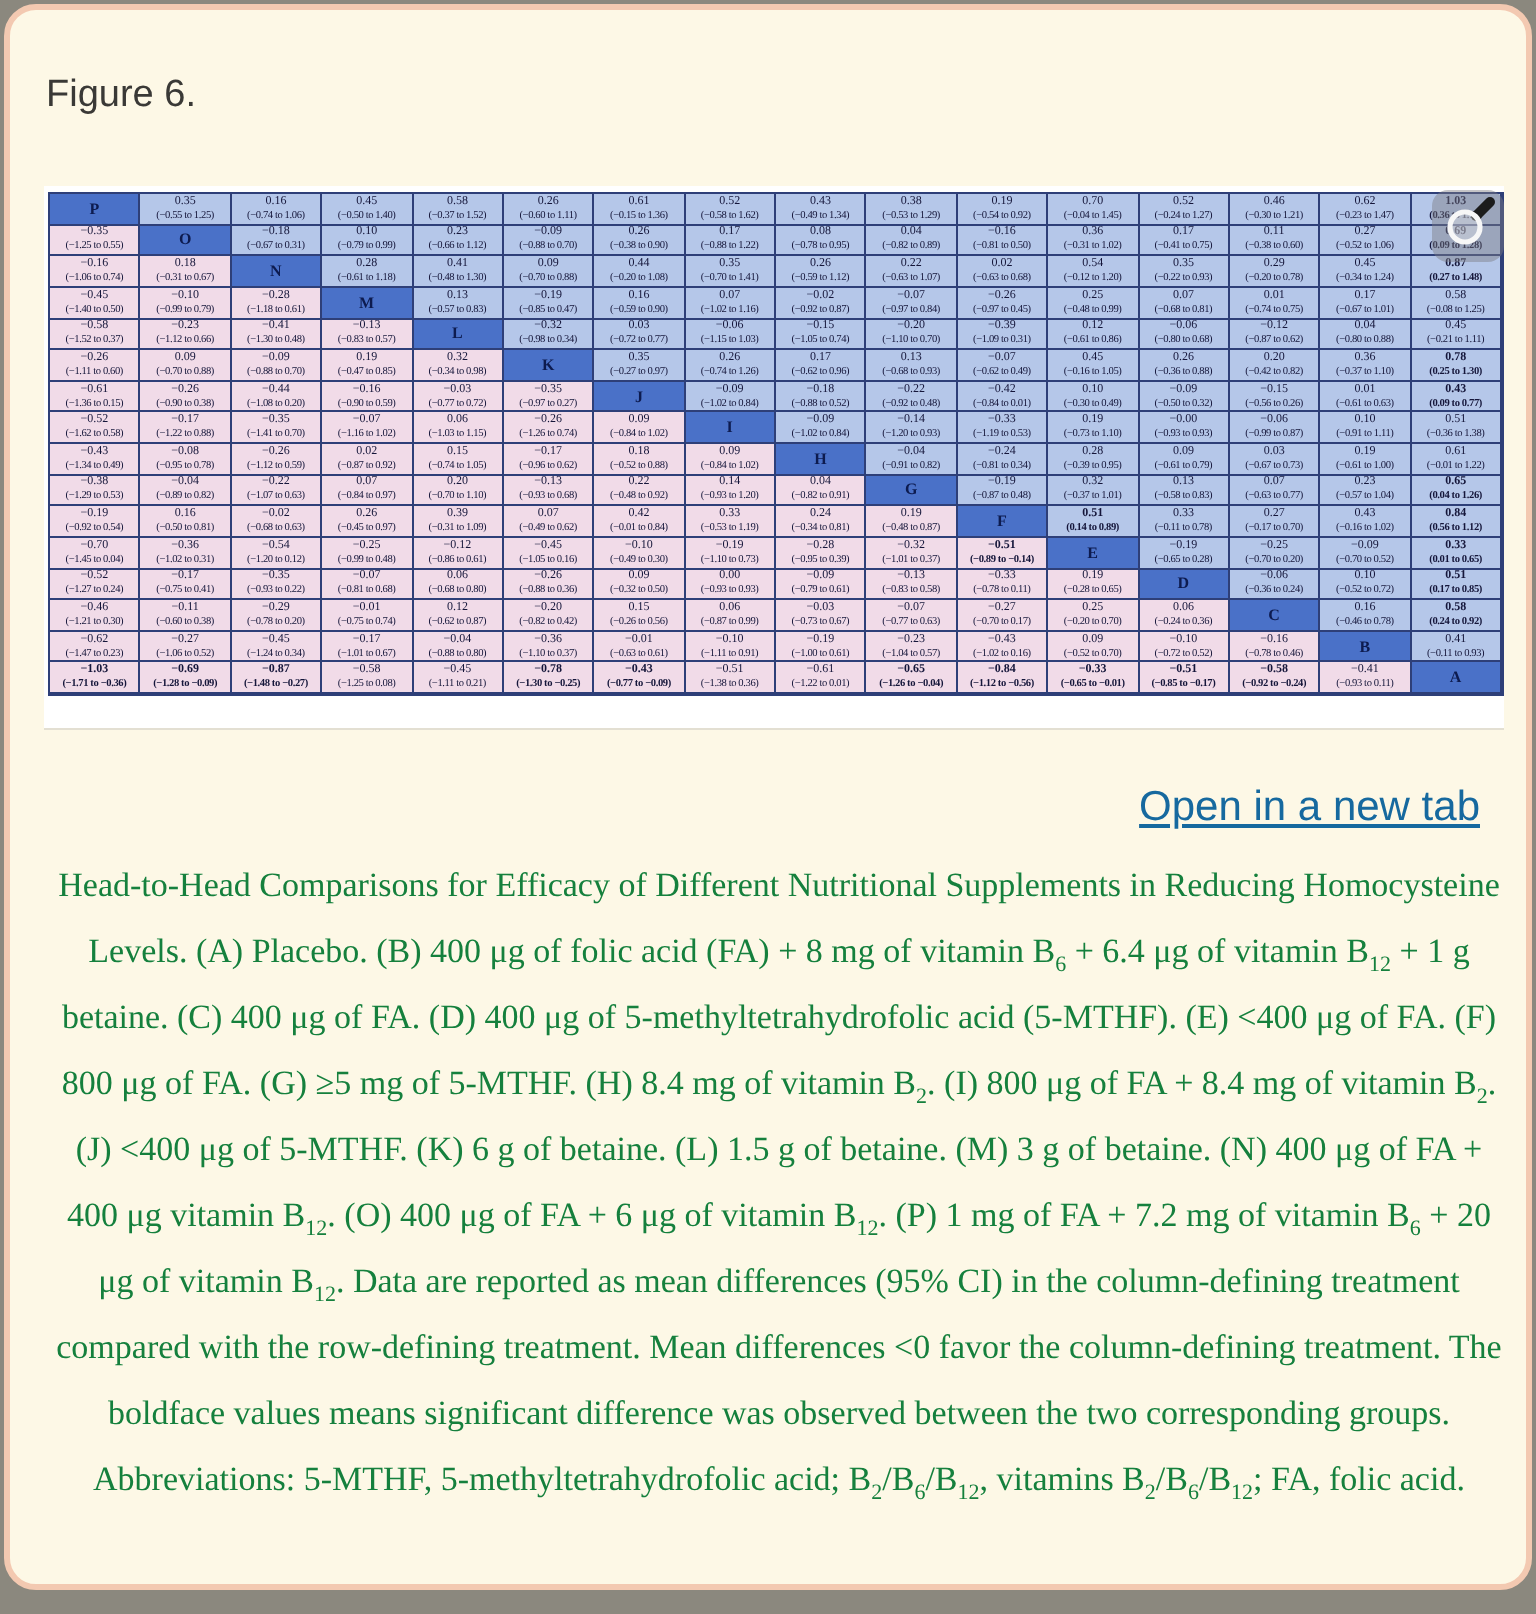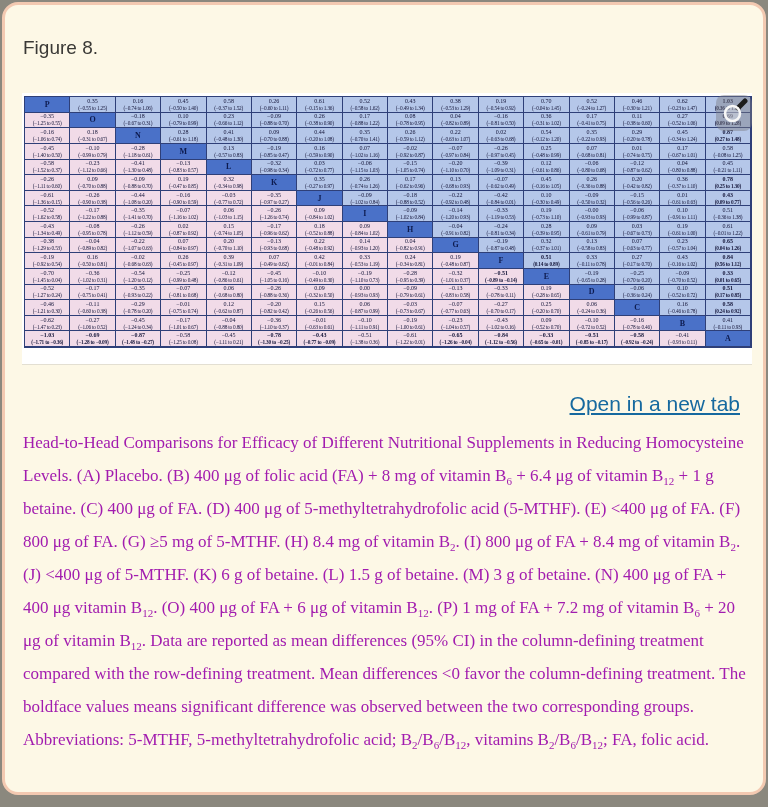--- a/index.html
+++ b/index.html
@@ -61,30 +61,30 @@
     display:flex;align-items:center;justify-content:center;
     padding:0;cursor:pointer;
   }
   .open-link{
     position:absolute;right:23px;top:387px;
     font-size:21px;color:#16699f;text-decoration:underline;cursor:pointer;
   }
   .caption{
     position:absolute;left:18px;top:421px;width:733px;
     font-family:"Liberation Serif",serif;
-    font-size:17px;line-height:33px;color:#a21caf;
+    font-size:17px;line-height:33px;color:#15803d;text-align:center;
   }
   .caption sub{font-size:11px;line-height:0;}
 </style>
 </head>
 <body>
 
 <div class="card">
 
-  <div class="fig-label">Figure 8.</div>
+  <div class="fig-label">Figure 6.</div>
 
   <div class="fig-panel">
     <div class="matrix" id="matrix">
         <div class="cell diag">P</div>
         <div class="cell upper">
           <div class="val">0.35</div>
           <div class="ci">(−0.55 to 1.25)</div>
         </div>
         <div class="cell upper">
           <div class="val">0.16</div>

